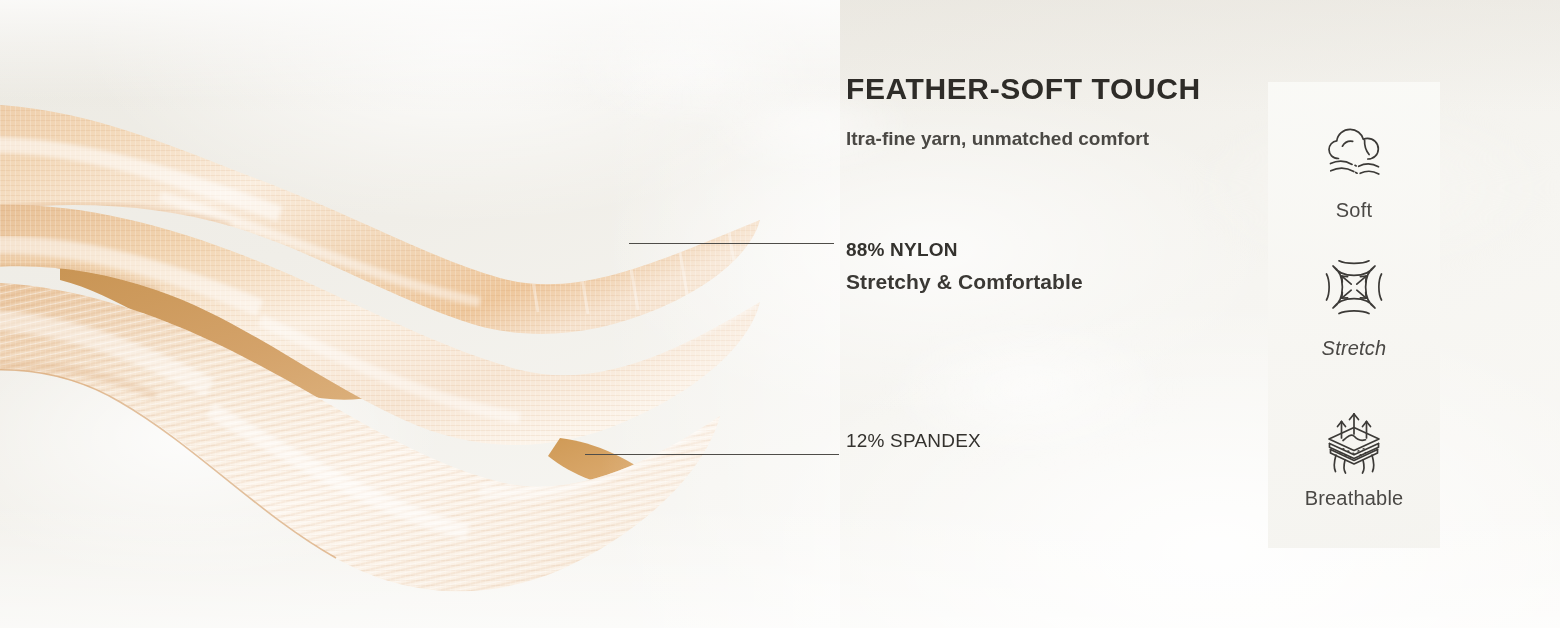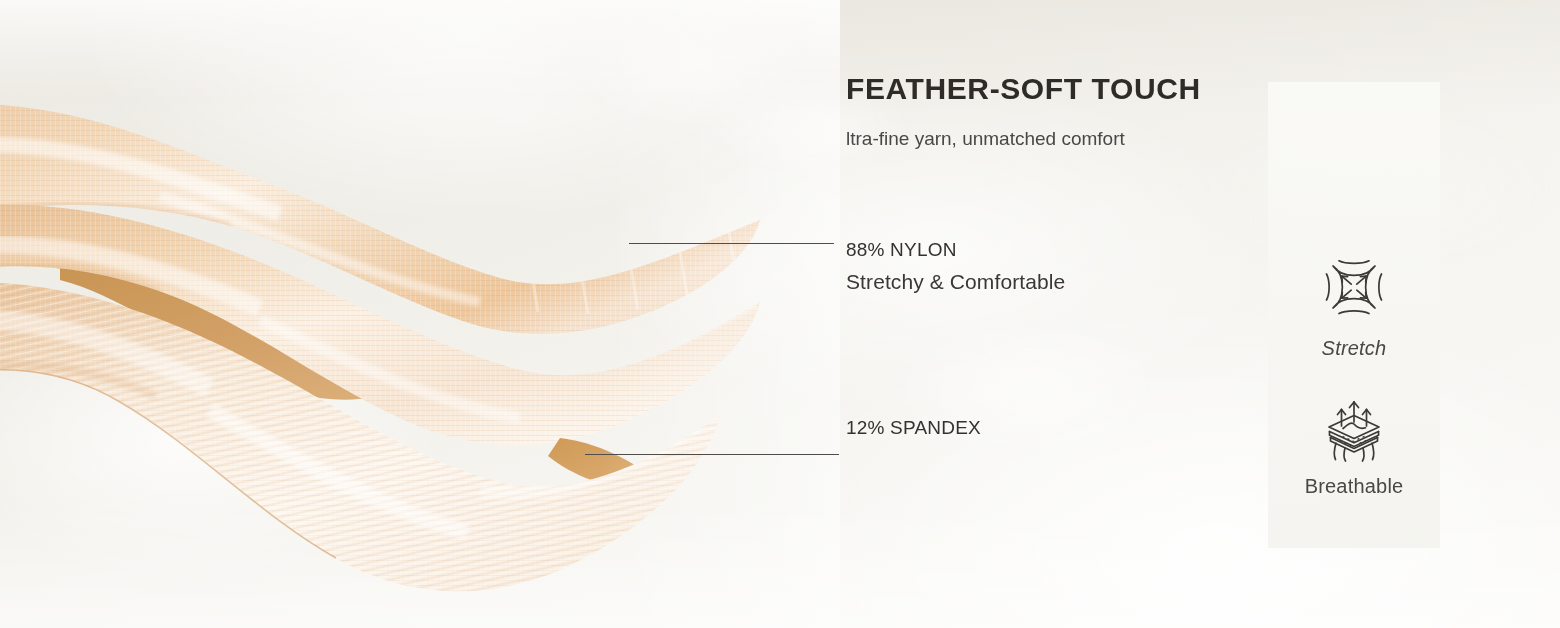--- a/index.html
+++ b/index.html
@@ -46,56 +46,56 @@
   .fabric-wrap svg { display:block; width:100%; height:100%; }
 
   
   .headline {
     position:absolute; left:846px; top:72px;
     font-size:30px; font-weight:bold; letter-spacing:.6px;
     color:#2e2c28; white-space:nowrap;
   }
   .subhead {
     position:absolute; left:846px; top:128px;
-    font-size:19px; font-weight:400; color:#4a4844; white-space:nowrap;
+    font-size:19px; font-weight:700; color:#4a4844; white-space:nowrap;
   }
 
   .spec { position:absolute; }
   .spec .spec-title {
     font-size:19px; color:#34322e; letter-spacing:.2px; white-space:nowrap;
     line-height:1;
   }
   .spec .spec-sub {
     margin-top:12px;
     font-size:21px; color:#3a3834; letter-spacing:.1px; white-space:nowrap;
     line-height:1;
   }
-  #spec-nylon   { left:846px; top:240px; }
-  #spec-spandex { left:846px; top:418px; }
+  #spec-nylon   { left:846px; top:240px;font-weight:bold; }
+  #spec-spandex { left:846px; top:431px; }
 
   .leader {
     position:absolute; height:1px;
     background:#4f4d49;
   }
   #leader-nylon   { left:629px; top:243px; width:205px; }
   #leader-spandex { left:585px; top:454px; width:254px; }
 
   
   .feature-panel {
     position:absolute; left:1268px; top:82px;
     width:172px; height:466px;
     background:linear-gradient(to bottom, rgba(250,250,247,.92) 0%, rgba(247,246,242,.88) 55%, rgba(243,242,237,.80) 100%);
   }
   .feature {
     position:absolute; left:0; width:172px;
     display:flex; flex-direction:column; align-items:center;
   }
   #feature-soft       { top:40px; }
   #feature-stretch    { top:178px;font-style:italic; }
-  #feature-breathable { top:316px; }
+  #feature-breathable { top:328px; }
 
   .feature .icon { width:74px; height:68px; display:block; }
   .feature .icon svg { display:block; width:100%; height:100%; }
   .feature .fl {
     margin-top:9px;
     font-size:20px; color:#4a4845; letter-spacing:.2px; white-space:nowrap;
   }
 </style>
 </head>
 <body>
@@ -250,20 +250,36 @@
     <div class="spec-title">88% NYLON</div>
     <div class="spec-sub">Stretchy &amp; Comfortable</div>
   </div>
 
   <div class="spec" id="spec-spandex">
     <div class="spec-title">12% SPANDEX</div>
   </div>
 
   <div class="feature-panel">
 
+    <div class="feature" id="feature-soft">
+      <span class="icon">
+        <svg viewBox="0 0 74 68" fill="none" stroke="#3c3a37" stroke-width="1.7" stroke-linecap="round" stroke-linejoin="round" aria-hidden="true">
+          <path d="M21.5 36.5 C 15.6 36.5 12 32.3 12 27.6 C 12 23.2 15.3 19.4 19.8 18.9 C 20.6 12.3 26.3 7.4 33.2 7.4 C 39.5 7.4 44.9 11.6 46.3 17.3 C 47.6 16.7 49 16.4 50.5 16.4 C 56.5 16.4 61.3 21.1 61.3 26.9 C 61.3 32.6 56.7 37 50.8 37"></path>
+          <path d="M25.4 24.2 C 27.6 20.6 31.5 18.6 35.7 19.4"></path>
+          <path d="M47.6 18.2 C 47.3 23.4 48.9 28.5 52.1 32.5"></path>
+          <path d="M13.5 41.6 C 20.5 38.3 28.4 38.6 35.1 42.4"></path>
+          <path d="M41.7 44.3 C 48 41.2 55.4 41.4 61.5 44.8"></path>
+          <path d="M13.8 48.8 C 21.2 45.2 29.7 45.5 36.8 49.6"></path>
+          <path d="M43.2 51.3 C 49.2 48.5 56.1 48.8 61.8 52"></path>
+          <path d="M38 43.3 L 39.2 43.9" stroke-width="1.7"></path>
+          <path d="M38.7 50.5 L 40.1 51.2" stroke-width="1.7"></path>
+        </svg>
+      </span>
+      <span class="fl">Soft</span>
+    </div>
 
     <div class="feature" id="feature-stretch">
       <span class="icon">
         <svg viewBox="0 0 74 68" fill="none" stroke="#3c3a37" stroke-width="1.7" stroke-linecap="round" stroke-linejoin="round" aria-hidden="true">
 
           <path d="M16 6 C 24.5 18.5 49.5 18.5 58 6 C 45.5 14.5 45.5 39.5 58 48 C 49.5 35.5 24.5 35.5 16 48 C 28.5 39.5 28.5 14.5 16 6 Z"></path>
 
           <path d="M9.5 14 C 13 20.5 13 33.5 9.5 40"></path>
           <path d="M64.5 14 C 61 20.5 61 33.5 64.5 40"></path>
           <path d="M22 53.5 C 28.5 50, 45.5 50, 52 53.5"></path>

